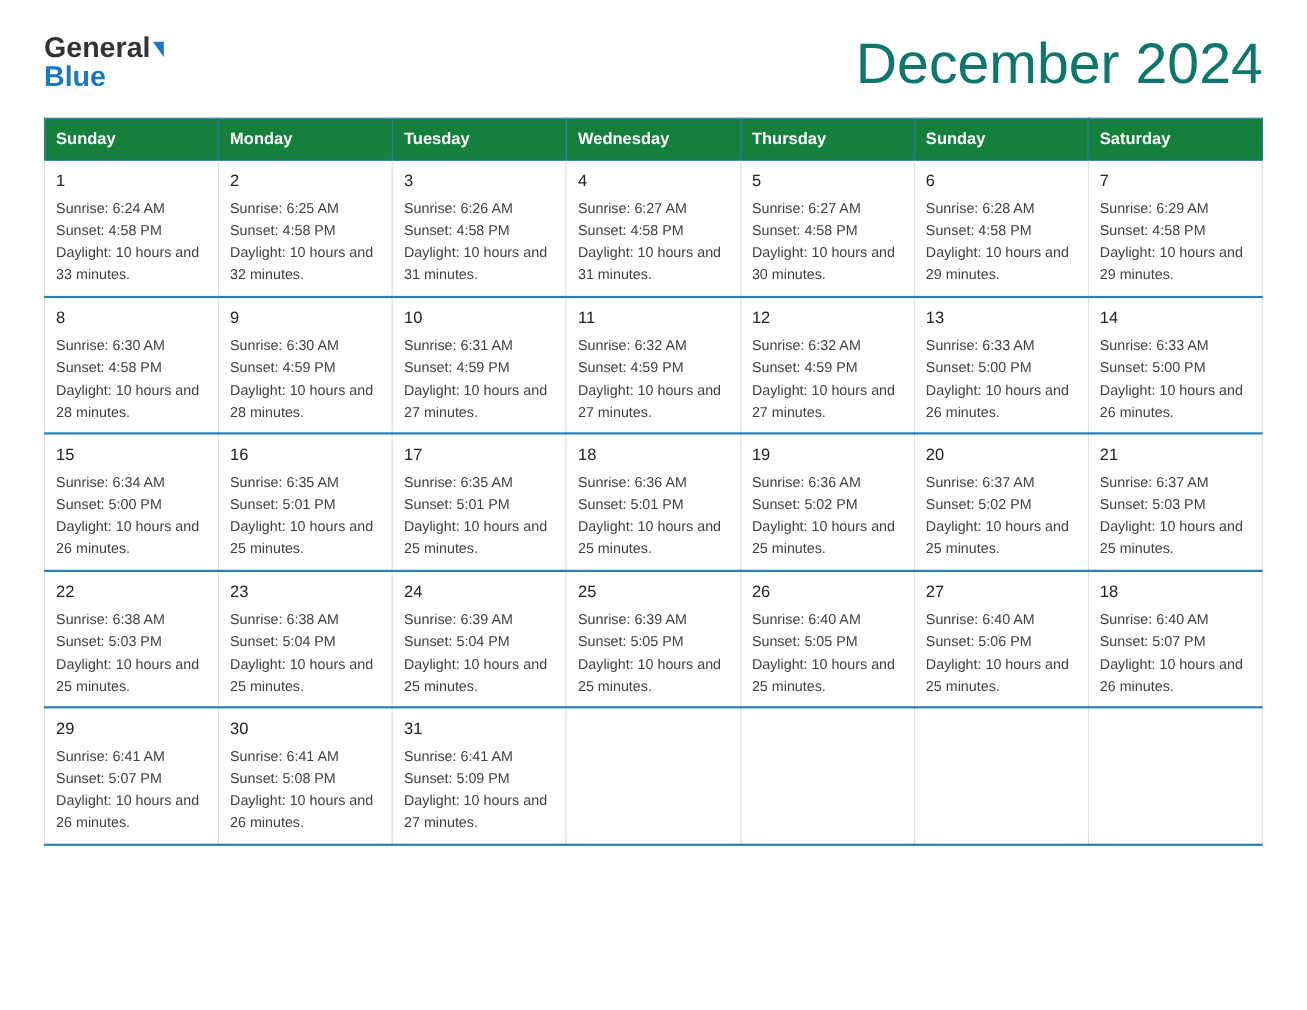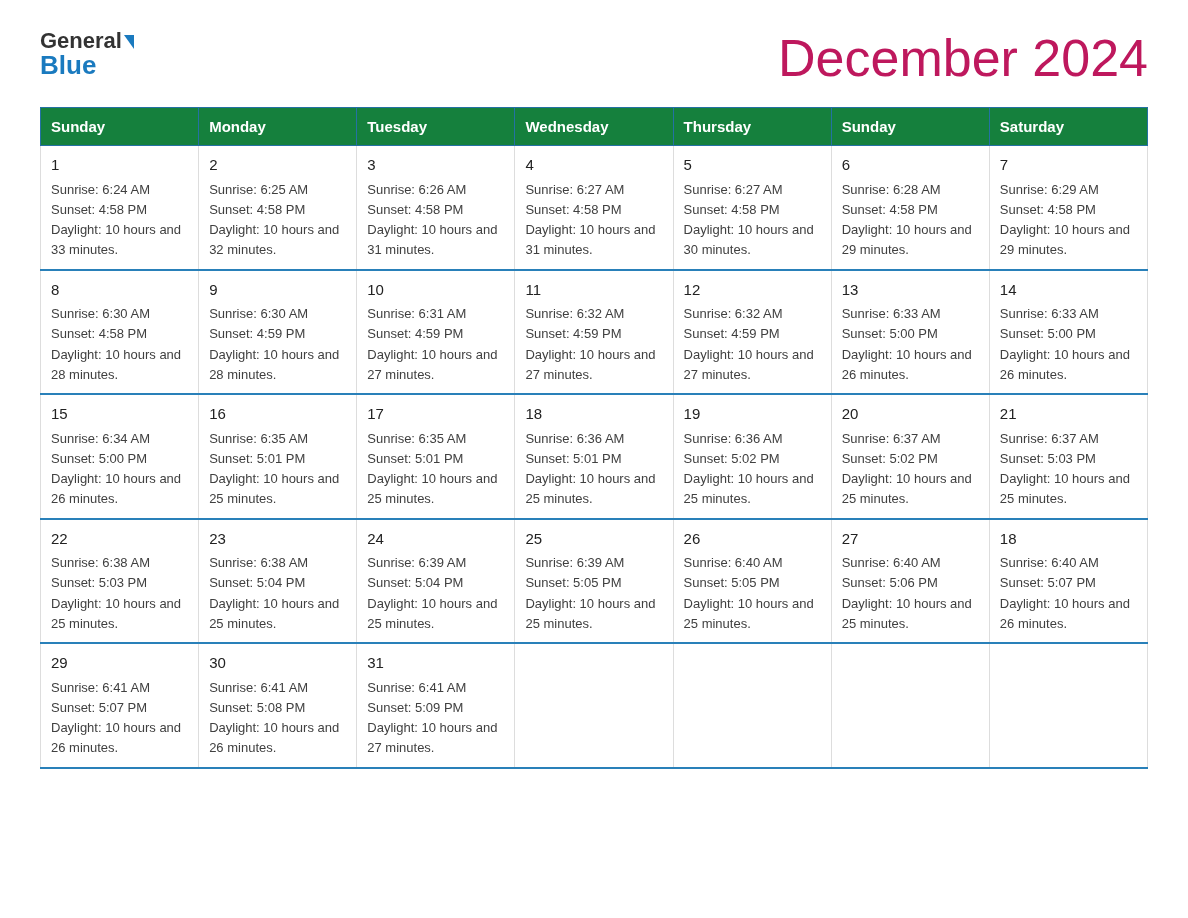--- a/index.html
+++ b/index.html
@@ -15,21 +15,21 @@
       justify-content: space-between;
       align-items: flex-start;
       margin-bottom: 20px;
     }
     .logo {
       display: flex;
       flex-direction: column;
       align-items: flex-start;
     }
     .logo-text {
-      font-size: 22px;
+      font-size: 26px;
       font-weight: bold;
       color: #333;
       line-height: 1;
     }
     .logo-triangle {
       display: inline-block;
       width: 0;
       height: 0;
       border-left: 10px solid transparent;
       border-right: 0px solid transparent;
@@ -42,21 +42,21 @@
       color: #1a7abf;
       font-weight: bold;
       margin-top: -2px;
     }
     .title-block {
       text-align: right;
     }
     .title-block h1 {
       font-size: 52px;
       font-weight: normal;
-      color: #be185d;
+      color: #0f766e;
       line-height: 1.1;
     }
     .title-block h2 {
       font-size: 22px;
       font-weight: normal;
       color: #444;
     }
     table {
       width: 100%;
       border-collapse: collapse;

